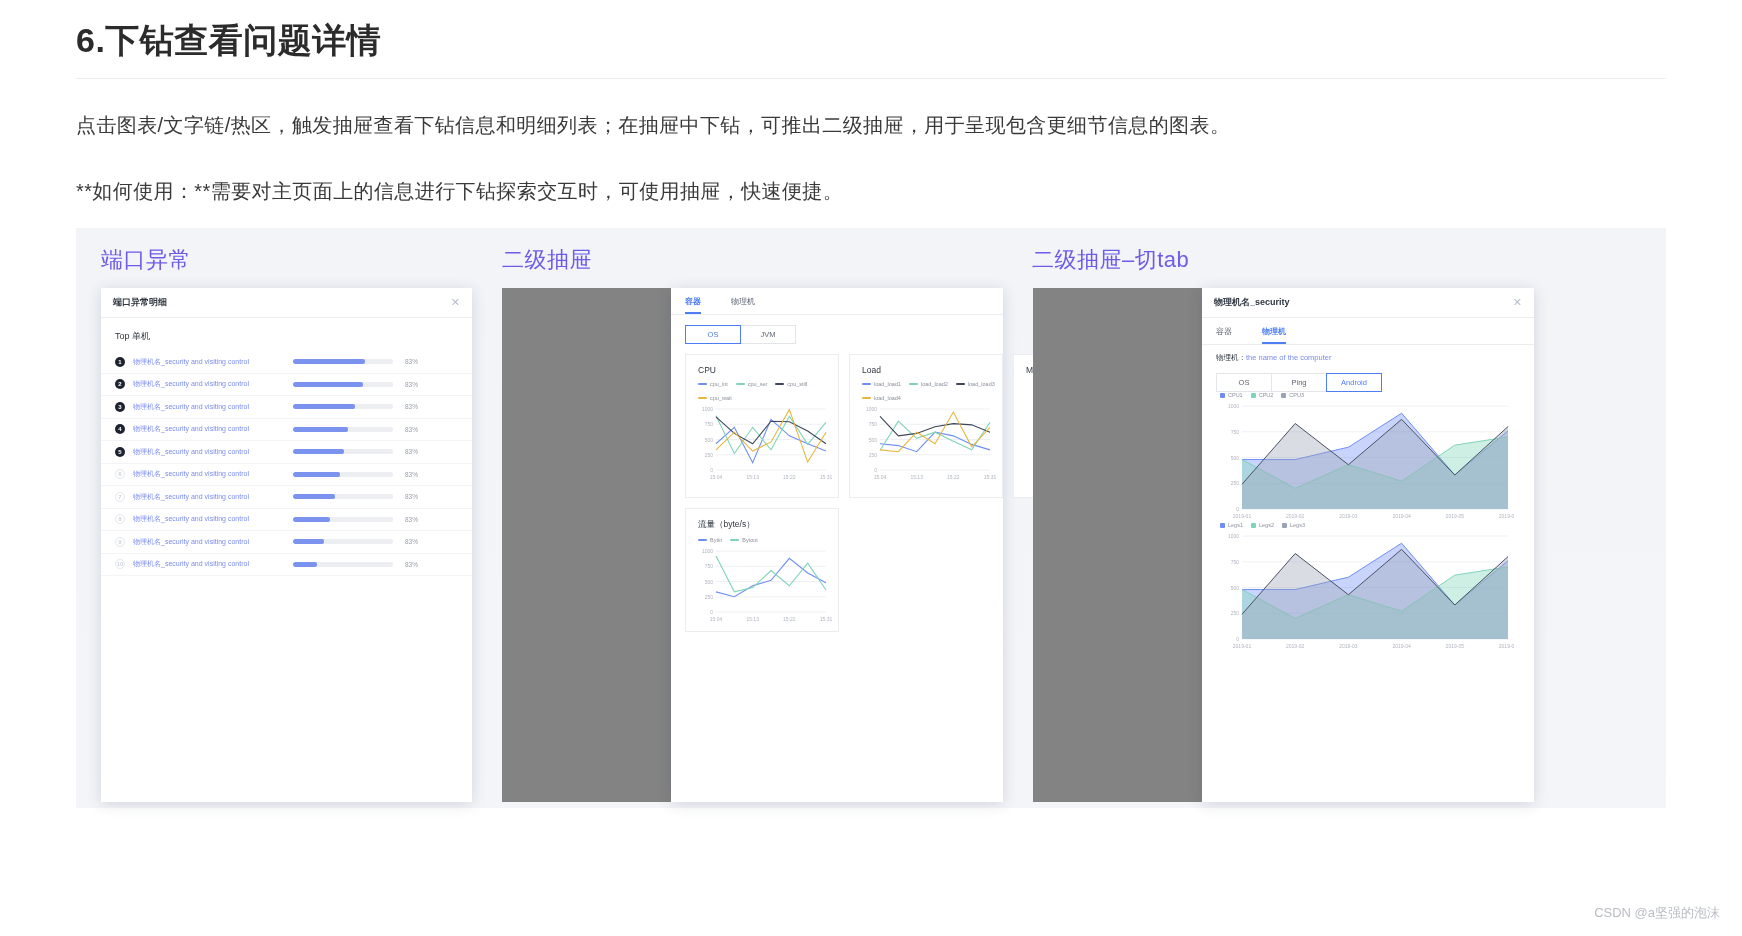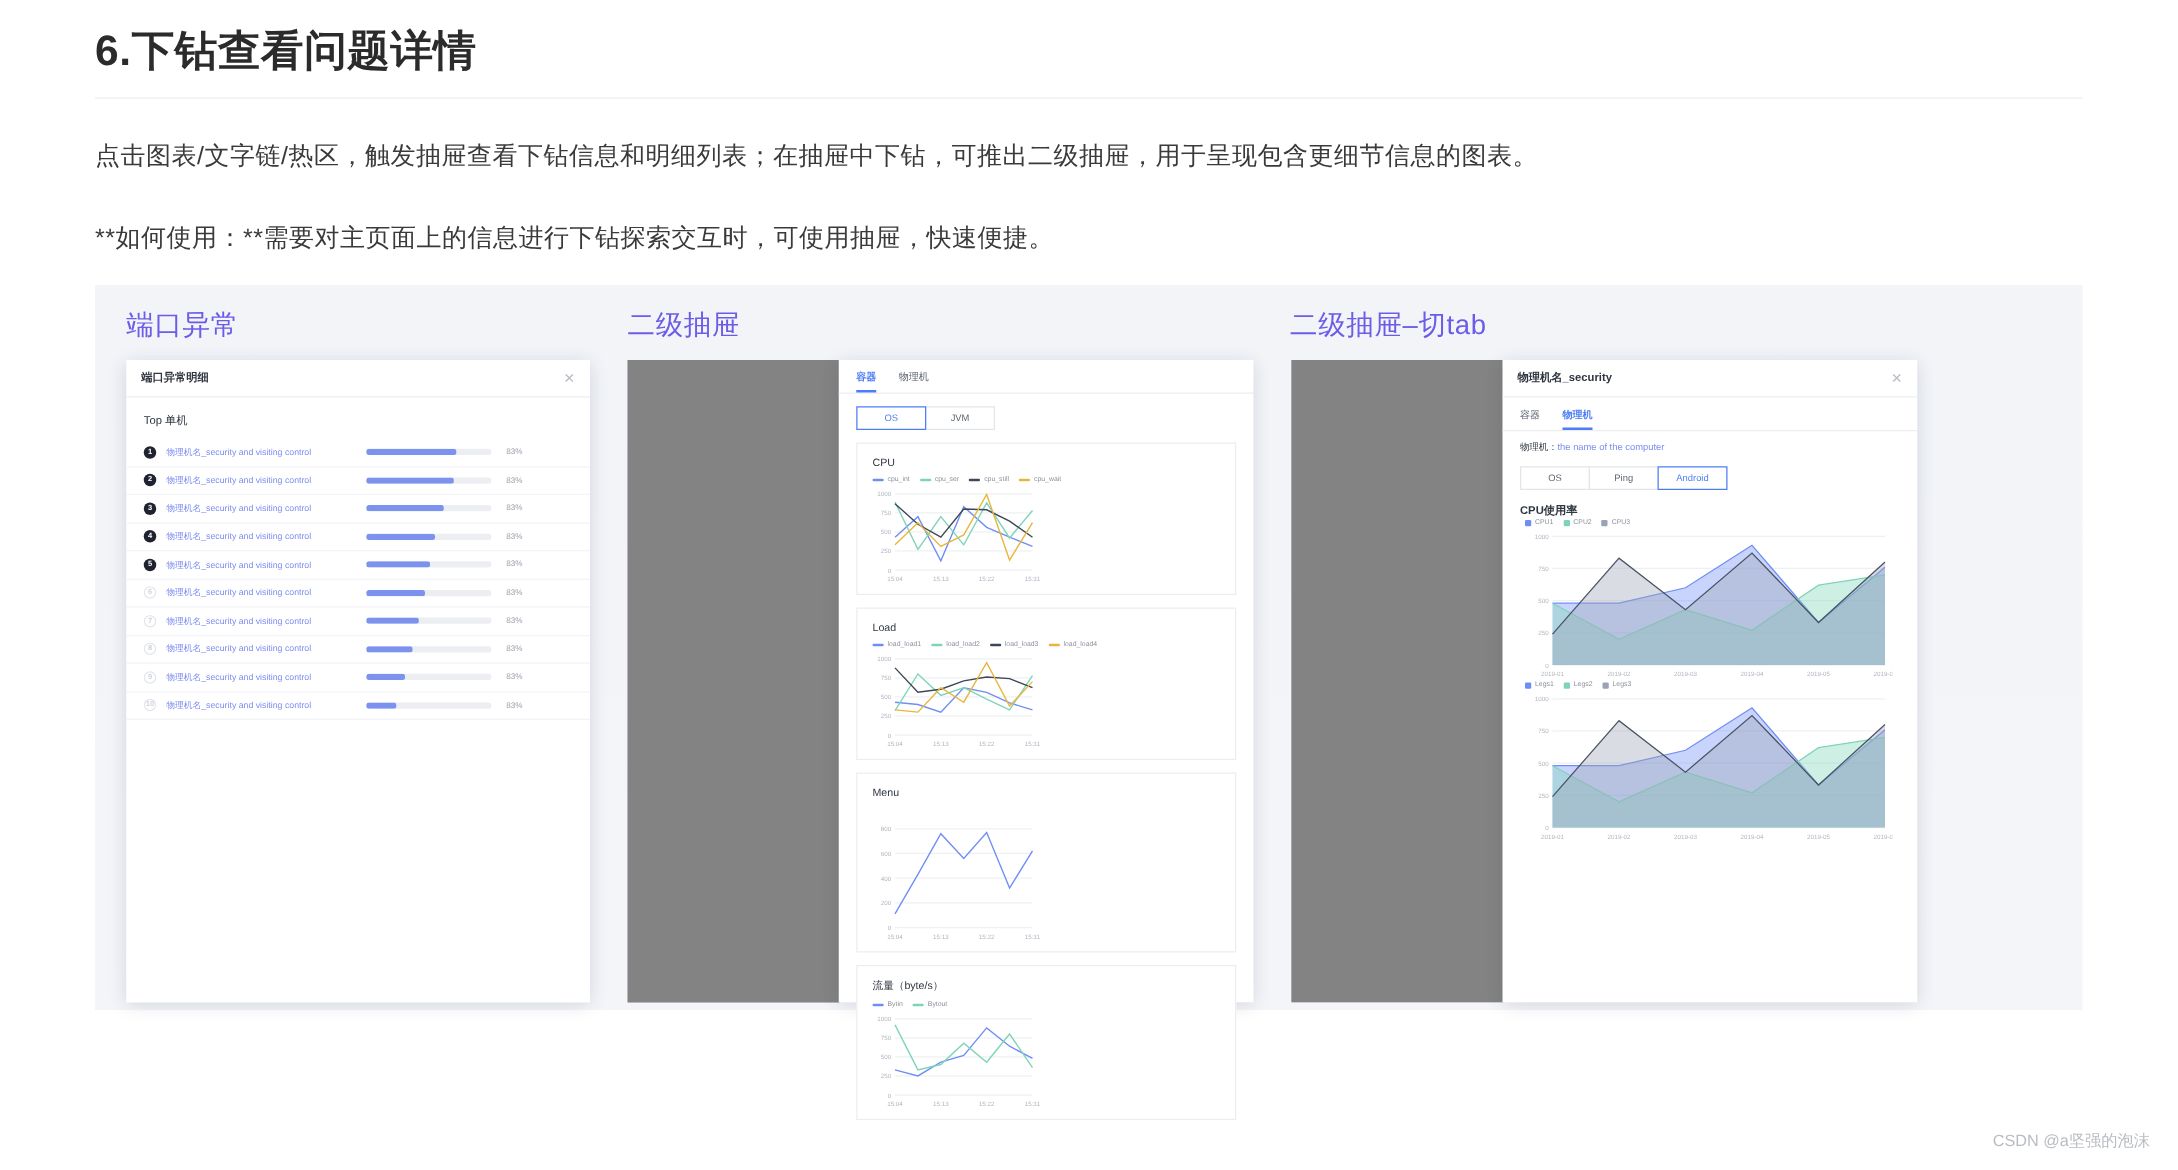--- a/index.html
+++ b/index.html
@@ -71,36 +71,36 @@
     margin-left:8px; font-size:7px; color:#7b8cf0; width:150px;
     white-space:nowrap; overflow:hidden;
   }
   .bar-track{
     width:100px; height:5px; background:#eceef2; border-radius:2px;
     margin-left:10px; position:relative; overflow:hidden;
   }
   .bar-fill{ height:100%; background:#7b93ef; border-radius:2px; }
   .row-pct{ margin-left:12px; font-size:6.5px; color:#9aa0ab; }
   
-  .tabs{ display:flex; gap:18px; padding:8px 14px 0 14px; }
+  .tabs{ display:flex; gap:30px; padding:8px 14px 0 14px; }
   .tab{ font-size:8px; color:#5a6170; padding-bottom:5px; cursor:pointer; }
   .tab.active{ color:#4d7ef7; border-bottom:2px solid #4d7ef7; font-weight:bold; }
   .tabs-rule{ height:1px; background:#ededf1; margin:0 0 0 0; }
   
   .segmented{ display:flex; margin:10px 14px 0 14px; }
   .seg{
     border:1px solid #e2e5ea; padding:4px 0; width:56px; text-align:center;
     font-size:7.5px; color:#5f6672; background:#fff; cursor:pointer;
     margin-left:-1px;
   }
   .seg:first-child{ margin-left:0; }
   .seg.active{ border:1px solid #4d7ef7; color:#4d7ef7; position:relative; z-index:2; }
   
   .chart-grid{
-    display:grid; grid-template-columns:1fr; gap:10px;
+    display:grid; grid-template-columns:1fr 1fr 1fr; gap:10px;
     padding:10px 14px 0 14px;
   }
   .chart-card{ border:1px solid #ededf1; background:#fff; padding:8px 6px 6px 8px; }
   .chart-title{ font-size:8.5px; color:#2f3640; margin:2px 0 6px 4px; }
   .legend{ display:flex; flex-wrap:wrap; gap:8px; margin:0 0 4px 4px; }
   .legend-item{ display:flex; align-items:center; gap:3px; font-size:5.5px; color:#8a909c; }
   .legend-dash{ width:9px; height:2px; border-radius:1px; }
   .legend-sq{ width:5px; height:5px; border-radius:1px; }
   svg { display:block; }
   .axis-txt{ font-size:5px; fill:#b0b5bf; font-family:"Liberation Sans",sans-serif; }
@@ -573,21 +573,20 @@
   <div class="tabs-rule"></div>
   <div class="kv">
     <span>物理机：</span><span class="val">the name of the computer</span>
   </div>
   <div class="segmented">
     <div class="seg">OS</div>
     <div class="seg">Ping</div>
     <div class="seg active">Android</div>
   </div>
 
-  <div class="area-title">CPU使用率</div>
   <div class="legend" id="lg-cpuusage" style="margin-left:18px;">
       <div class="legend-item">
         <span class="legend-sq" style="background:#6f8ef5"></span>
         <span>CPU1</span>
       </div>
       <div class="legend-item">
         <span class="legend-sq" style="background:#7fd4b8"></span>
         <span>CPU2</span>
       </div>
       <div class="legend-item">

